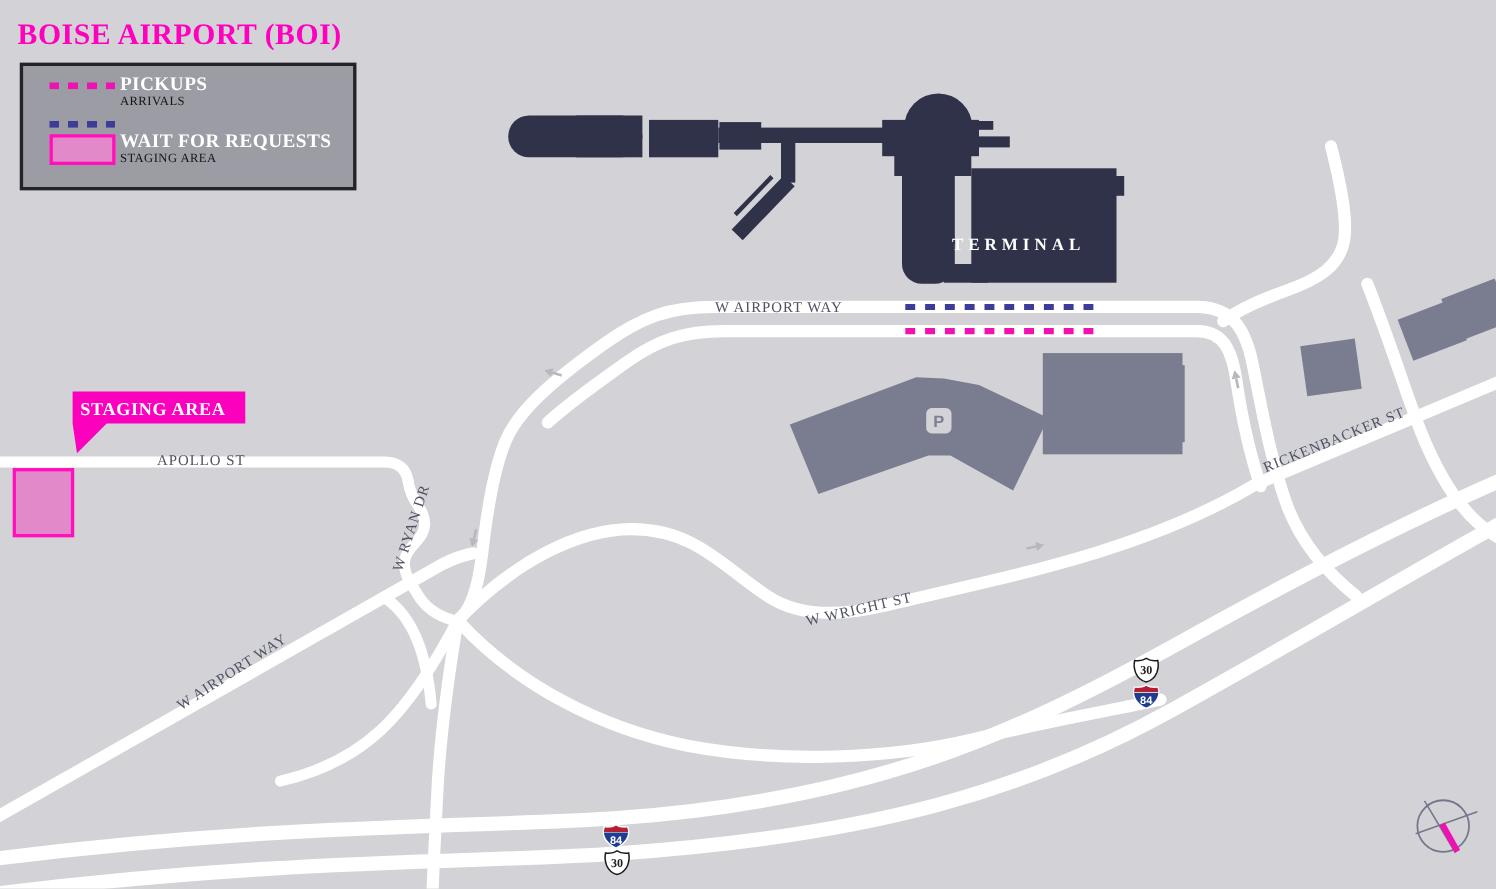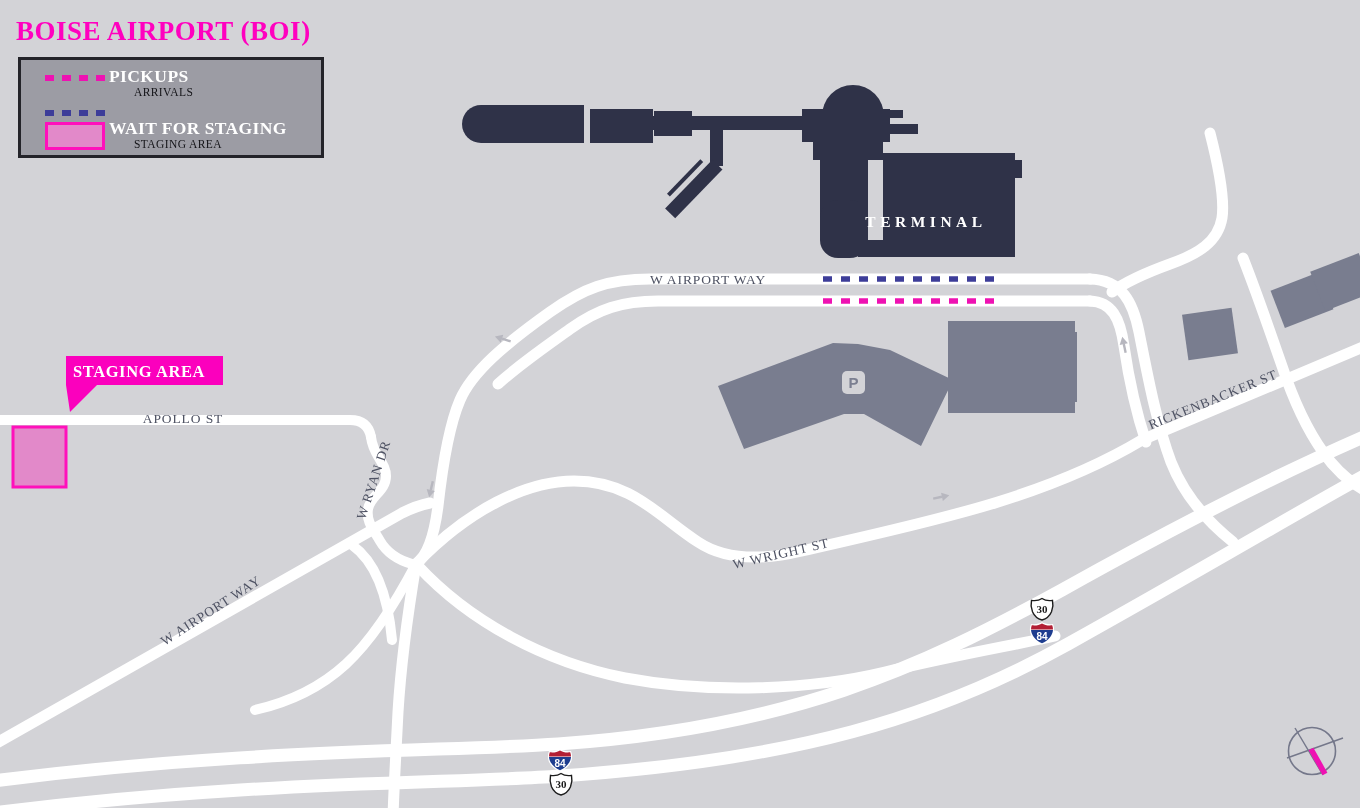--- a/index.html
+++ b/index.html
@@ -4,30 +4,30 @@
 <style>
   html,body{margin:0;padding:0;background:#d3d3d7;}
   #stage{position:relative;width:1360px;height:808px;overflow:hidden;background:#d3d3d7;
          font-family:"Liberation Serif",serif;}
   #map{position:absolute;left:0;top:0;}
   
   .title{position:absolute;left:16px;top:16px;font-size:27px;font-weight:bold;
          letter-spacing:.5px;color:#ff00bf;}
   
   .legend{position:absolute;left:18px;top:57px;width:306px;background:#9c9ca4;
-          border:3.5px solid #232329;box-sizing:border-box;padding:7px 10px 4px 10px;}
+          border:3.5px solid #232329;box-sizing:border-box;padding:7px 10px 19px 10px;}
   .lrow{display:flex;align-items:flex-start;margin-bottom:3px;}
   .lrow:last-child{margin-bottom:0;}
   .sw{width:78px;flex:0 0 78px;display:flex;align-items:center;}
   .dash{width:64px;height:6px;margin-left:14px;margin-top:8px;}
   .dash.magenta{background:repeating-linear-gradient(90deg,#ee12b2 0 9px,rgba(0,0,0,0) 9px 17px);}
   .dash.navy{background:repeating-linear-gradient(90deg,#3d3d99 0 9px,rgba(0,0,0,0) 9px 17px);}
   .rect-sw{width:54px;height:22px;margin-left:14px;margin-top:3px;background:#e289c9;border:3px solid #ff10bb;}
   .llabel{font-size:17.5px;font-weight:bold;color:#ffffff;letter-spacing:.4px;line-height:19px;}
-  .lsub{font-size:11.5px;color:#141418;letter-spacing:.4px;line-height:13px;margin-left:25px;}
+  .lsub{font-size:11.5px;color:#141418;letter-spacing:.4px;line-height:13px;}
   text{font-family:"Liberation Serif",serif;}
   .roadlabel{font-size:13.5px;letter-spacing:.9px;fill:#4e5263;}
   .terminal-label{font-size:15.5px;font-weight:bold;letter-spacing:4.5px;fill:#ffffff;}
   .banner-label{font-size:16.5px;font-weight:bold;letter-spacing:.6px;fill:#ffffff;}
   .p-label{font-family:"Liberation Sans",sans-serif;font-size:15px;font-weight:bold;fill:#7b7f91;}
   .shield-num-us{font-size:11px;font-weight:bold;fill:#1c1c1c;}
   .shield-num-i{font-family:"Liberation Sans",sans-serif;font-size:10px;font-weight:bold;fill:#ffffff;}
 </style>
 </head>
 <body>
@@ -158,19 +158,19 @@
   <div class="lrow">
     <div class="sw">
           <div class="dash navy"></div>
         </div>
   </div>
   <div class="lrow">
     <div class="sw">
           <div class="rect-sw"></div>
         </div>
     <div class="ltxt">
-      <div class="llabel">WAIT FOR STAGING</div>
+      <div class="llabel">WAIT FOR REQUESTS</div>
       <div class="lsub">STAGING AREA</div>
     </div>
   </div>
 </div>
 
 </div>
 
 </body></html>

